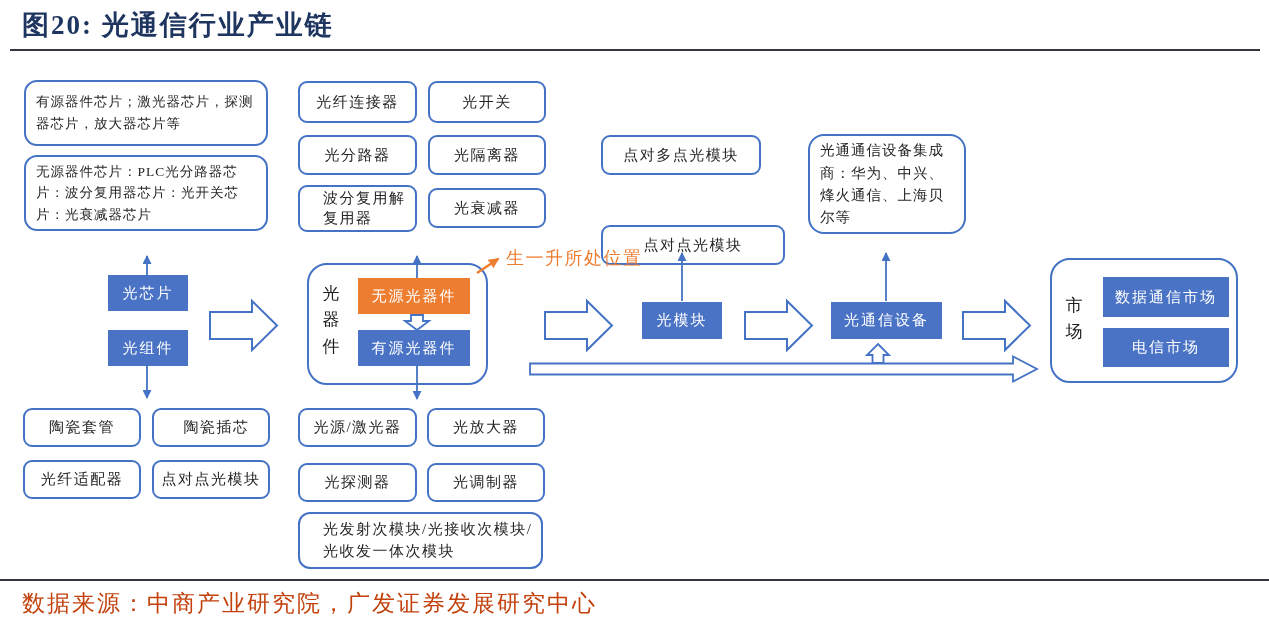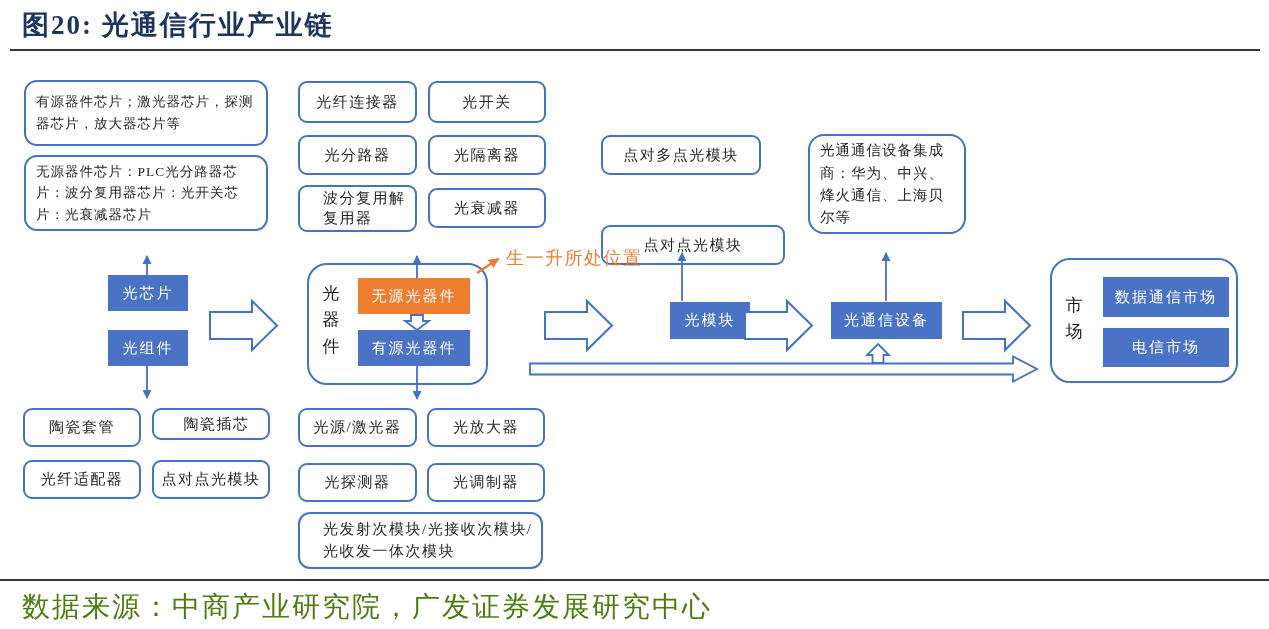--- a/index.html
+++ b/index.html
@@ -7,21 +7,21 @@
     position:relative;width:1269px;height:629px;background:#ffffff;
     font-family:"Liberation Serif", serif;overflow:hidden;
   }
   .fig-title{
     position:absolute;left:22px;top:7px;font-size:27px;font-weight:bold;
     color:#1e3560;letter-spacing:2px;white-space:nowrap;
   }
   .rule-top{position:absolute;left:10px;top:49px;width:1250px;height:2px;background:#35353f;}
   .rule-bottom{position:absolute;left:0;top:579px;width:1269px;height:2px;background:#35353f;}
   .source-line{
-    position:absolute;left:22px;top:588px;font-size:28px;color:#4d7c0f;
+    position:absolute;left:22px;top:588px;font-size:23px;color:#c2410c;
     letter-spacing:2px;white-space:nowrap;
   }
   .obox{
     position:absolute;border:2px solid #4472c4;border-radius:9px;background:#fff;
     display:flex;align-items:center;justify-content:center;text-align:center;
     color:#262626;font-size:15px;letter-spacing:1.5px;line-height:1.35;
     box-sizing:border-box;
   }
   .note{
     justify-content:flex-start;align-items:center;text-align:left;
@@ -73,30 +73,30 @@
   <div class="bbox" style="left:108px;top:275px;width:80px;height:36px;">光芯片</div>
   <div class="bbox" style="left:108px;top:330px;width:80px;height:36px;">光组件</div>
 
   <div class="group" style="left:307px;top:263px;width:181px;height:122px;"></div>
   <div class="vlabel" style="left:320px;top:281px;">光器件</div>
   <div class="bbox orange" style="left:358px;top:278px;width:112px;height:36px;">无源光器件</div>
   <div class="bbox" style="left:358px;top:330px;width:112px;height:36px;">有源光器件</div>
 
   <div class="ann" style="left:506px;top:246px;">生一升所处位置</div>
 
-  <div class="bbox" style="left:642px;top:302px;width:80px;height:37px;margin-left:28px;">光模块</div>
+  <div class="bbox" style="left:642px;top:302px;width:80px;height:37px;">光模块</div>
   <div class="bbox" style="left:831px;top:302px;width:111px;height:37px;">光通信设备</div>
 
   <div class="group" style="left:1050px;top:258px;width:188px;height:125px;"></div>
   <div class="vlabel" style="left:1063px;top:293px;">市场</div>
   <div class="bbox" style="left:1103px;top:277px;width:126px;height:40px;font-size:15px;">数据通信市场</div>
   <div class="bbox" style="left:1103px;top:328px;width:126px;height:39px;">电信市场</div>
 
   <div class="obox" style="left:23px;top:408px;width:118px;height:39px;">陶瓷套管</div>
-  <div class="obox" style="left:152px;top:408px;width:118px;height:32px;padding-left:11px;">陶瓷插芯</div>
+  <div class="obox" style="left:152px;top:408px;width:118px;height:39px;padding-left:11px;">陶瓷插芯</div>
   <div class="obox" style="left:23px;top:460px;width:118px;height:39px;">光纤适配器</div>
   <div class="obox" style="left:152px;top:460px;width:118px;height:39px;">点对点光模块</div>
 
   <div class="obox" style="left:298px;top:408px;width:119px;height:39px;">光源/激光器</div>
   <div class="obox" style="left:427px;top:408px;width:118px;height:39px;">光放大器</div>
   <div class="obox" style="left:298px;top:463px;width:119px;height:39px;">光探测器</div>
   <div class="obox" style="left:427px;top:463px;width:118px;height:39px;">光调制器</div>
   <div class="obox leftpad" style="left:298px;top:512px;width:245px;height:57px;padding-right:6px;line-height:1.45;border-radius:12px;">光发射次模块/光接收次模块/光收发一体次模块</div>
 
   <div class="rule-bottom"></div>

